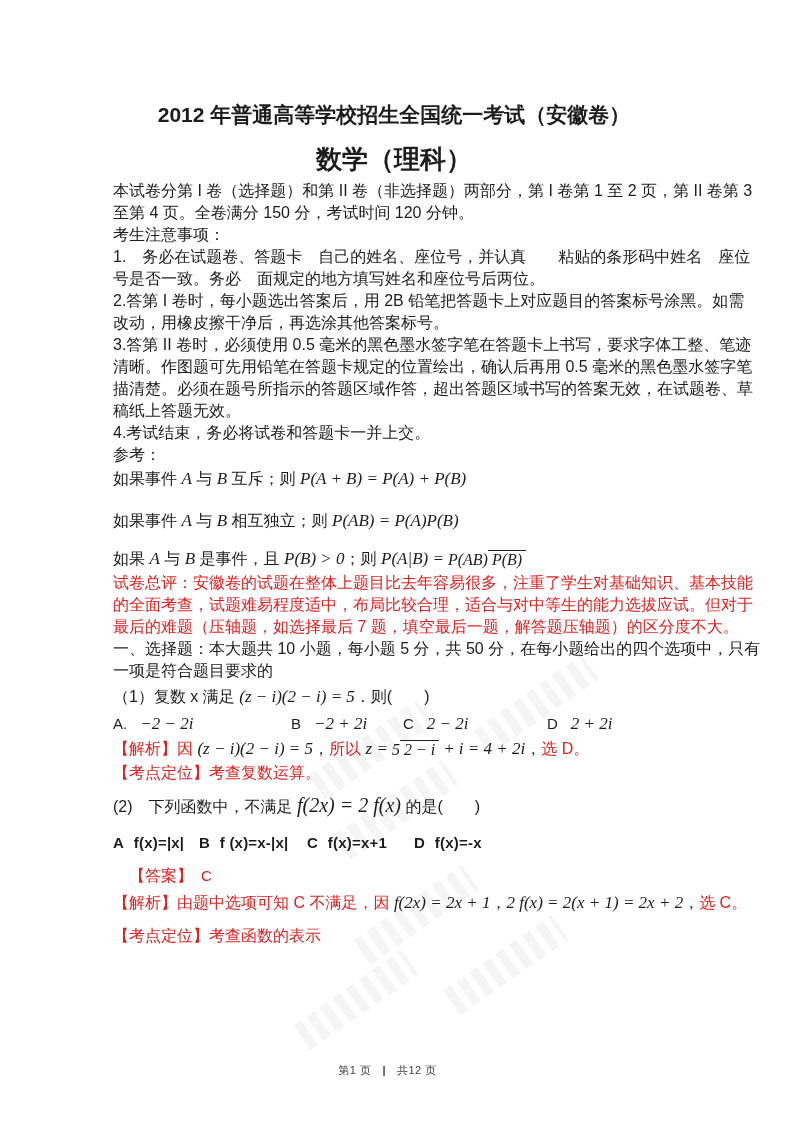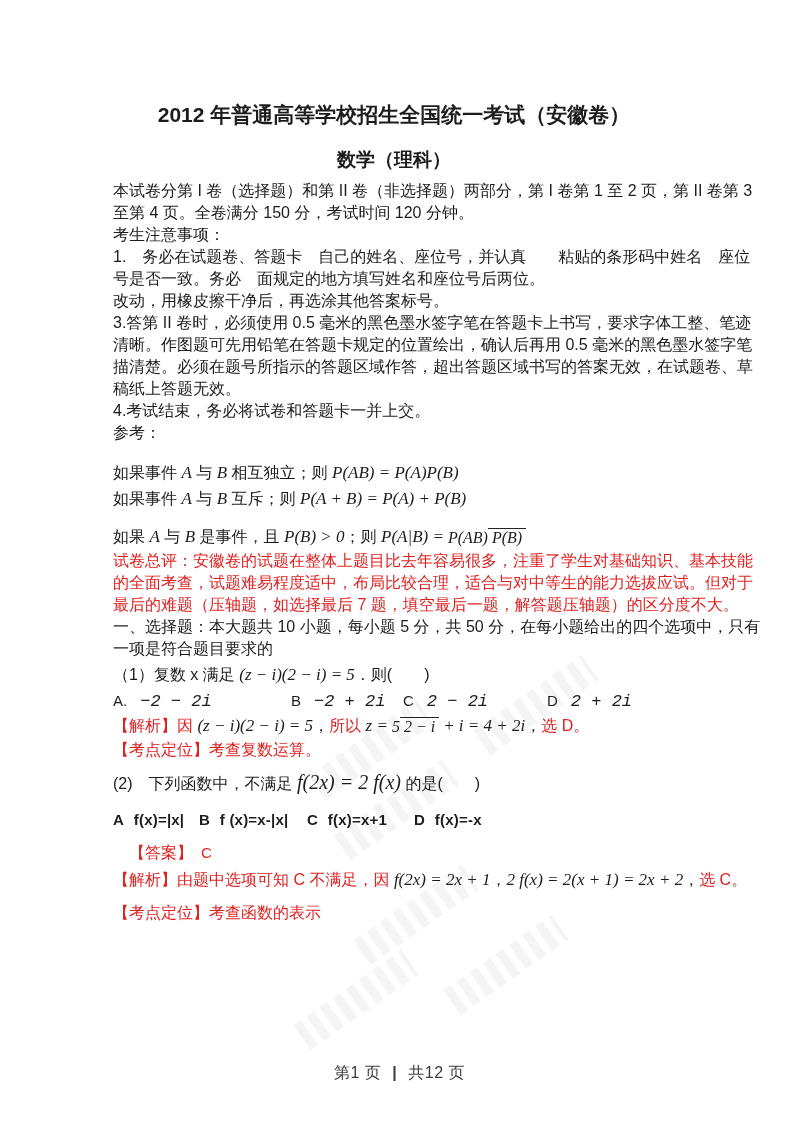--- a/index.html
+++ b/index.html
@@ -5,21 +5,21 @@
   html,body{margin:0;padding:0;}
   body{
     width:793px;height:1122px;background:#ffffff;color:#1c1c1c;
     font-family:"Liberation Sans",sans-serif;overflow:hidden;
   }
   .doc{
     position:relative;width:793px;height:1122px;box-sizing:border-box;
     padding:102px 118px 0 113px;overflow:hidden;
   }
   .title{font-size:21px;font-weight:700;text-align:center;margin:0;line-height:26px;white-space:nowrap;}
-  .subtitle{font-size:19px;font-weight:700;text-align:center;margin:19px 0 0;line-height:25px;white-space:nowrap;}
+  .subtitle{font-size:26px;font-weight:700;text-align:center;margin:19px 0 0;line-height:25px;white-space:nowrap;}
   .para{font-size:16px;line-height:22px;margin:0;white-space:nowrap;}
   .para > div{white-space:nowrap;}
   .red{color:#e01f1f;}
   .sg-cn{}
   .sg-r{color:#e01f1f;}
   .sg-m{font-family:"Liberation Serif",serif;font-style:italic;font-size:17px;}
   .sg-bm{font-family:"Liberation Serif",serif;font-style:italic;font-size:20px;}
   .frac{
     display:inline-flex;flex-direction:row;align-items:center;vertical-align:middle;
     font-family:"Liberation Serif",serif;font-style:italic;font-size:16px;line-height:1.15;margin:0 4px;
@@ -31,34 +31,34 @@
   #f3{margin-top:12px;}
   #intro{margin-top:8px;}
   .stem{font-size:16px;line-height:26px;white-space:nowrap;}
   #q1stem{margin-top:2px;}
   #q2stem{margin-top:6px;line-height:30px;}
   .opts{display:flex;align-items:baseline;white-space:nowrap;}
   #q1opts{margin-top:4px;}
   #q2opts{margin-top:12px;}
   .opt{display:flex;align-items:baseline;}
   .olabel{font-size:15px;margin-right:13px;}
-  #q1opts .oval{font-family:Liberation Mono, monospace;font-style:italic;font-size:17px;}
+  #q1opts .oval{font-family:Liberation Serif, serif;font-style:italic;font-size:17px;}
   #q2opts .olabel{margin-right:10px;font-weight:700;}
   #q2opts .oval{font-weight:700;font-size:15px;letter-spacing:.2px;}
   #q1opts .c1{width:178px;} #q1opts .c2{width:112px;} #q1opts .c3{width:144px;}
   #q2opts .c1{width:86px;}  #q2opts .c2{width:108px;} #q2opts .c3{width:107px;}
   .ansline{font-size:16px;line-height:22px;white-space:nowrap;}
   #q1ans{margin-top:2px;} #q2ans{margin-top:14px;margin-left:16px;}
   .ansv{margin-left:8px;font-size:15px;}
   .analysis{font-size:16px;line-height:26px;white-space:nowrap;}
   #q1ana{margin-top:2px;} #q2ana{margin-top:4px;line-height:24px;}
   #q1kd{margin-top:0;} #q2kd{margin-top:10px;}
   .footer{
-    position:absolute;left:12px;top:1063px;width:775px;text-align:center;
-    font-size:16px;color:#3b3b3b;letter-spacing:.5px;
+    position:absolute;left:0;top:1063px;width:775px;text-align:center;
+    font-size:11px;color:#3b3b3b;letter-spacing:.5px;
   }
   .footer .sep{font-weight:700;margin:0 11px;}
   .wm{
     position:absolute;width:132px;height:30px;opacity:.05;pointer-events:none;
     transform:rotate(-35deg);
     background:repeating-linear-gradient(90deg,#333 0 9px,transparent 9px 16px);
   }
 </style>
 </head>
 <body>
@@ -79,34 +79,35 @@
       <div>本试卷分第 I 卷（选择题）和第 II 卷（非选择题）两部分，第 I 卷第 1 至 2 页，第 II 卷第 3</div>
       <div>至第 4 页。全卷满分 150 分，考试时间 120 分钟。</div>
     </div>
 
   <div class="para">考生注意事项：</div>
   <div class="para">
       <div>1.　务必在试题卷、答题卡　自己的姓名、座位号，并认真　　粘贴的条形码中姓名　座位</div>
       <div>号是否一致。务必　面规定的地方填写姓名和座位号后两位。</div>
     </div>
   <div class="para">
+      <div>2.答第 I 卷时，每小题选出答案后，用 2B 铅笔把答题卡上对应题目的答案标号涂黑。如需</div>
       <div>改动，用橡皮擦干净后，再选涂其他答案标号。</div>
     </div>
   <div class="para">
       <div>3.答第 II 卷时，必须使用 0.5 毫米的黑色墨水签字笔在答题卡上书写，要求字体工整、笔迹</div>
       <div>清晰。作图题可先用铅笔在答题卡规定的位置绘出，确认后再用 0.5 毫米的黑色墨水签字笔</div>
       <div>描清楚。必须在题号所指示的答题区域作答，超出答题区域书写的答案无效，在试题卷、草</div>
       <div>稿纸上答题无效。</div>
     </div>
   <div class="para">4.考试结束，务必将试卷和答题卡一并上交。</div>
 
   <div class="para">参考：</div>
 
+  <div id="f1" class="formula"><span class="sg-cn">如果事件 </span><span class="sg-m">A</span><span class="sg-cn"> 与 </span><span class="sg-m">B</span><span class="sg-cn"> 互斥；则 </span><span class="sg-m">P(A + B) = P(A) + P(B)</span></div>
   <div id="f2" class="formula"><span class="sg-cn">如果事件 </span><span class="sg-m">A</span><span class="sg-cn"> 与 </span><span class="sg-m">B</span><span class="sg-cn"> 相互独立；则 </span><span class="sg-m">P(AB) = P(A)P(B)</span></div>
-  <div id="f1" class="formula"><span class="sg-cn">如果事件 </span><span class="sg-m">A</span><span class="sg-cn"> 与 </span><span class="sg-m">B</span><span class="sg-cn"> 互斥；则 </span><span class="sg-m">P(A + B) = P(A) + P(B)</span></div>
   <div id="f3" class="formula"><span class="sg-cn">如果 </span><span class="sg-m">A</span><span class="sg-cn"> 与 </span><span class="sg-m">B</span><span class="sg-cn"> 是事件，且 </span><span class="sg-m">P(B) &gt; 0</span><span class="sg-cn">；则 </span><span class="sg-m">P(A|B) =</span><span class="frac">
         <span class="num">P(AB)</span>
         <span class="den">P(B)</span>
       </span></div>
 
   <div class="para red">
       <div>试卷总评：安徽卷的试题在整体上题目比去年容易很多，注重了学生对基础知识、基本技能</div>
       <div>的全面考查，试题难易程度适中，布局比较合理，适合与对中等生的能力选拔应试。但对于</div>
       <div>最后的难题（压轴题，如选择最后 7 题，填空最后一题，解答题压轴题）的区分度不大。</div>
     </div>

